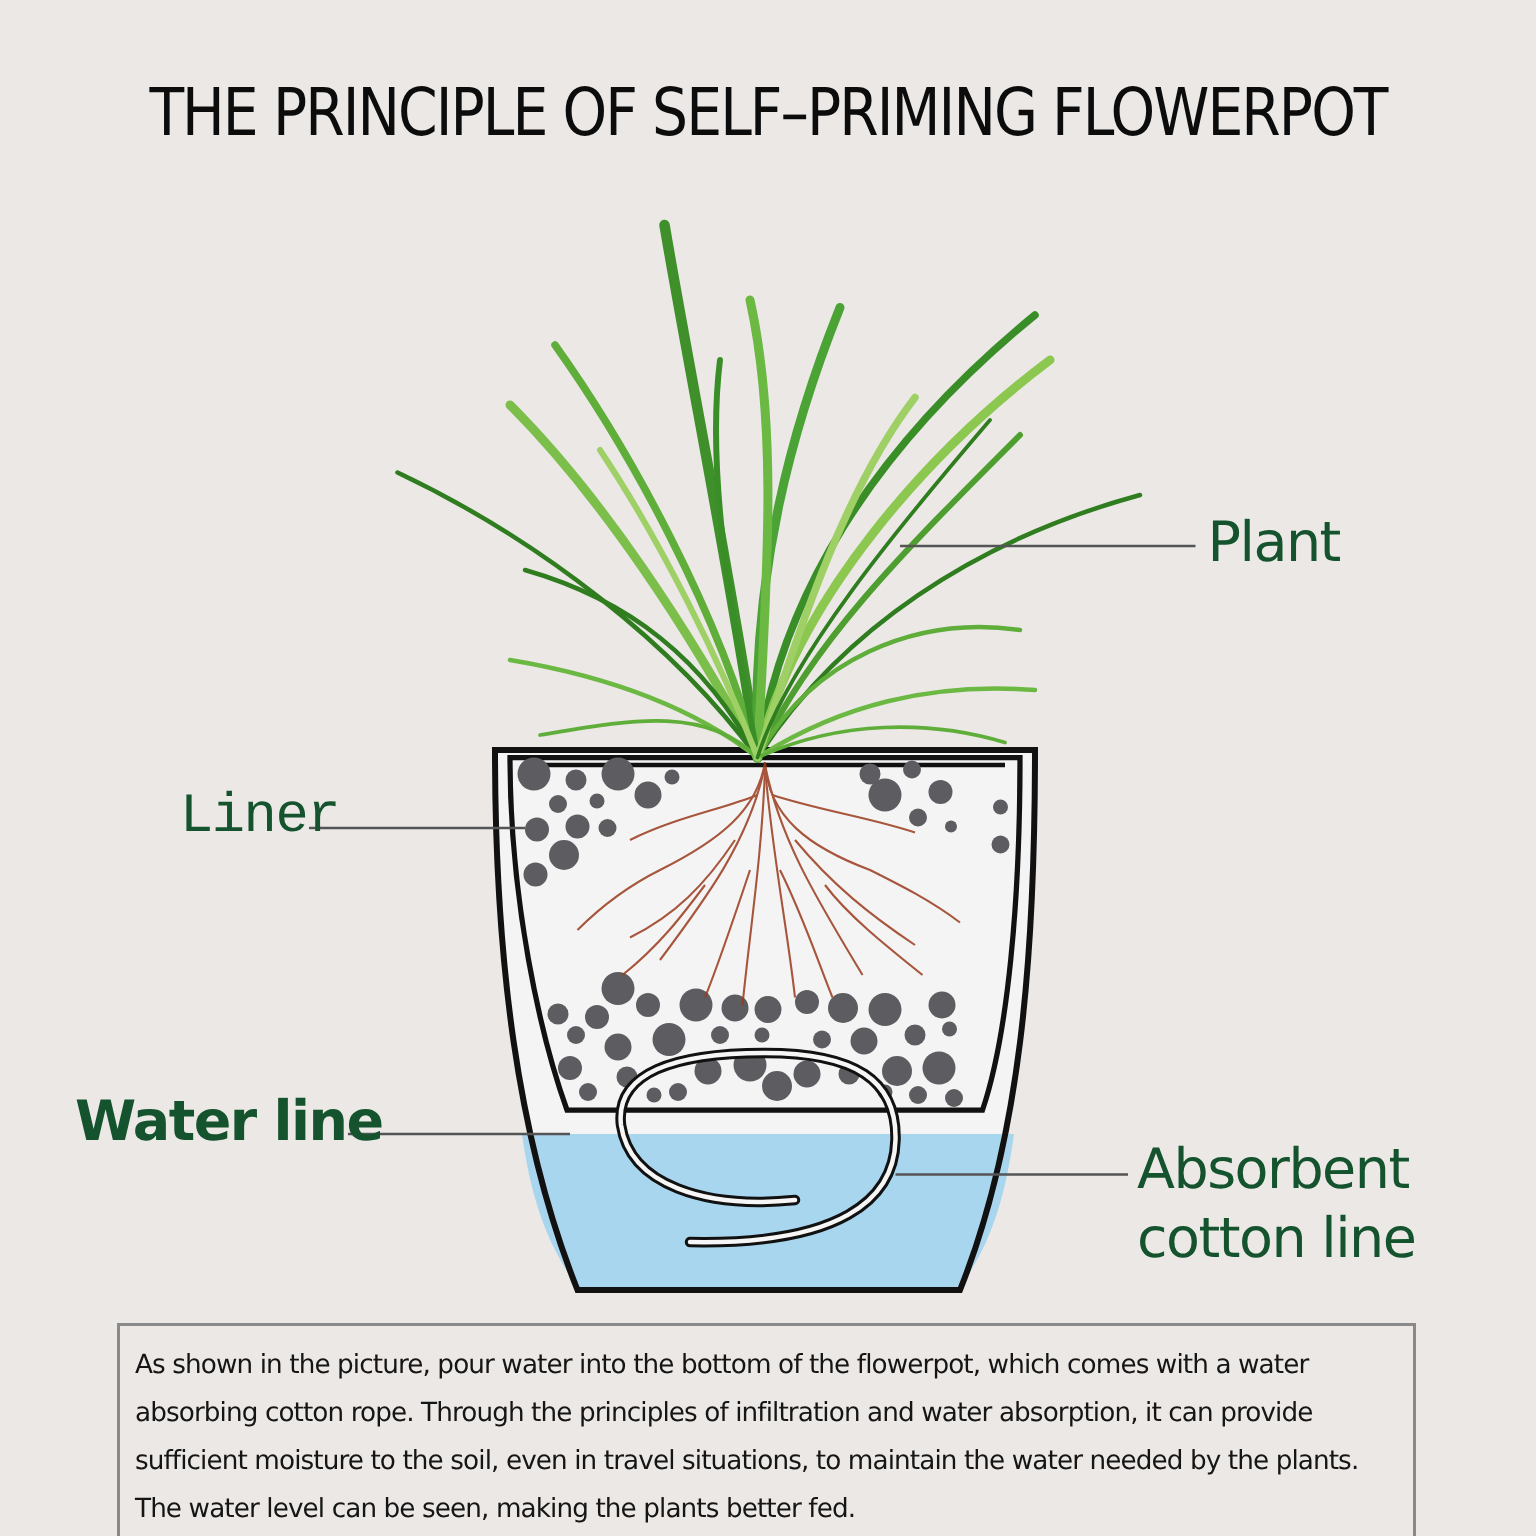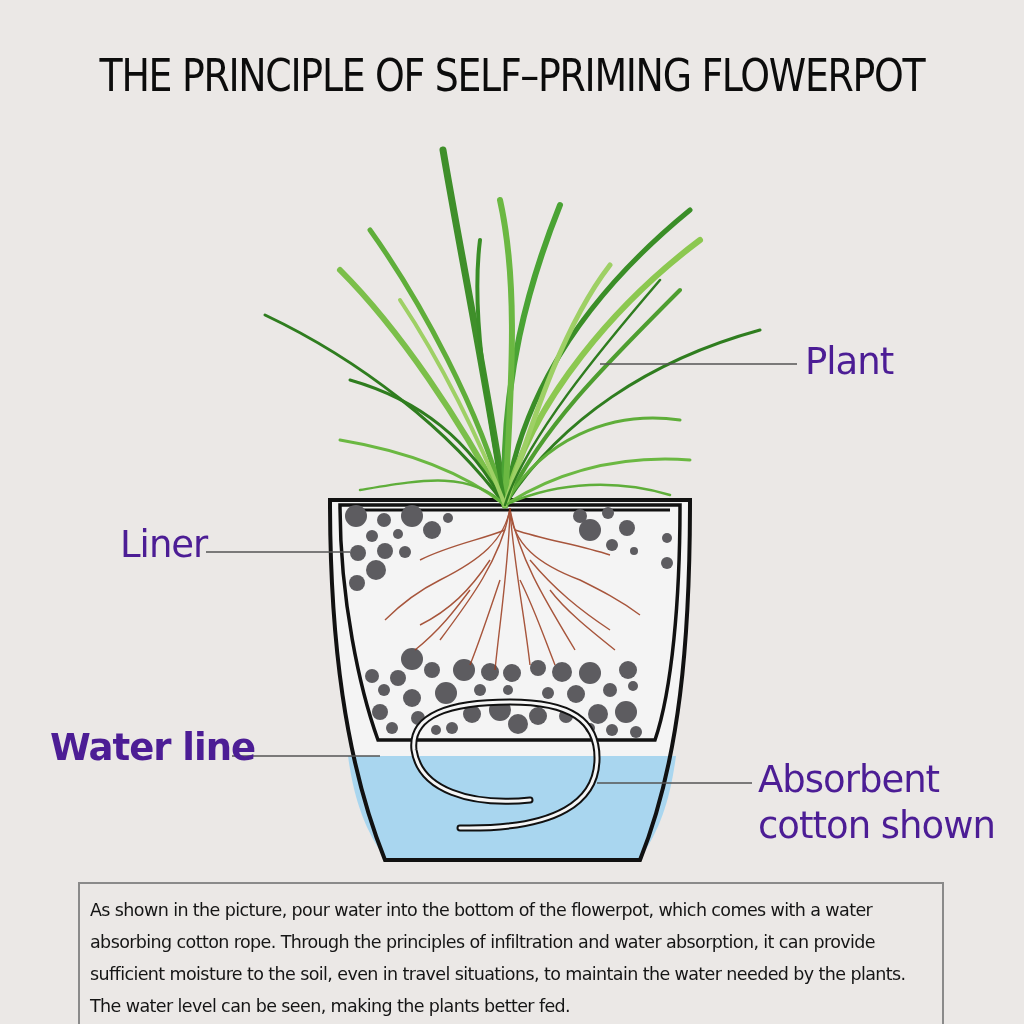--- a/index.html
+++ b/index.html
@@ -15,21 +15,21 @@
     text-align: center;
     font-family: "DejaVu Sans", sans-serif;
     font-size: 44px; letter-spacing: -1.5px;
     transform: scaleX(0.86); transform-origin: center;
     line-height: 56px; color: #0c0c0c;
   }
   .diagram { position: absolute; left: 0; top: 0; width: 1024px; height: 880px; }
   .label {
     position: absolute; font-size: 37px; line-height: 40px;
     font-family: "DejaVu Sans", sans-serif; letter-spacing: -1px;
-    color: #4c1d95;
+    color: #14532d;
   }
   .desc-box {
     position: absolute; left: 78px; top: 882px; width: 866px; height: 160px;
     border: 2px solid #8a8a8a; box-sizing: border-box;
     padding: 10px 10px 0 10px;
     font-family: "DejaVu Sans", sans-serif;
     font-size: 17.5px; line-height: 32px; letter-spacing: -0.6px;
     color: #151515;
   }
 </style>
@@ -156,20 +156,20 @@
 
   <g stroke="#555" stroke-width="1.6">
     <line x1="600" y1="364" x2="797" y2="364"></line>
     <line x1="206" y1="552" x2="350" y2="552"></line>
     <line x1="232" y1="756" x2="380" y2="756"></line>
     <line x1="597" y1="783" x2="752" y2="783"></line>
   </g>
 </svg>
 
 <div class="label" style="left:805px; top:342px;">Plant</div>
-<div class="label" style="left:120px; top:525px;">Liner</div>
+<div class="label" style="left:120px; top:525px;font-family:Liberation Mono, monospace;">Liner</div>
 <div class="label" style="left:50px; top:728px;font-weight:bold;">Water line</div>
 <div class="label" style="left:758px; top:760px;">Absorbent</div>
-<div class="label" style="left:758px; top:806px;">cotton shown</div>
+<div class="label" style="left:758px; top:806px;">cotton line</div>
 
 <div class="desc-box">
   <div>As shown in the picture, pour water into the bottom of the flowerpot, which comes with a water absorbing cotton rope. Through the principles of infiltration and water absorption, it can provide sufficient moisture to the soil, even in travel situations, to maintain the water needed by the plants. The water level can be seen, making the plants better fed.</div>
 </div>
 
 </body></html>

